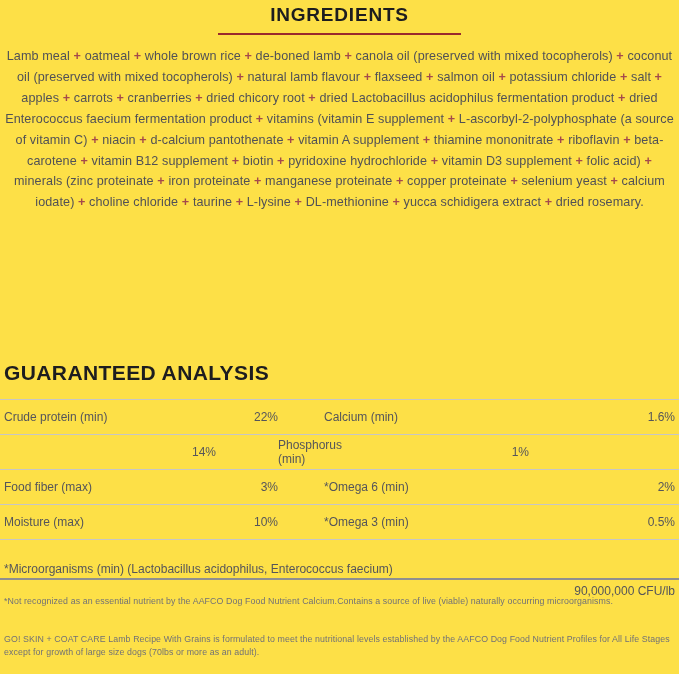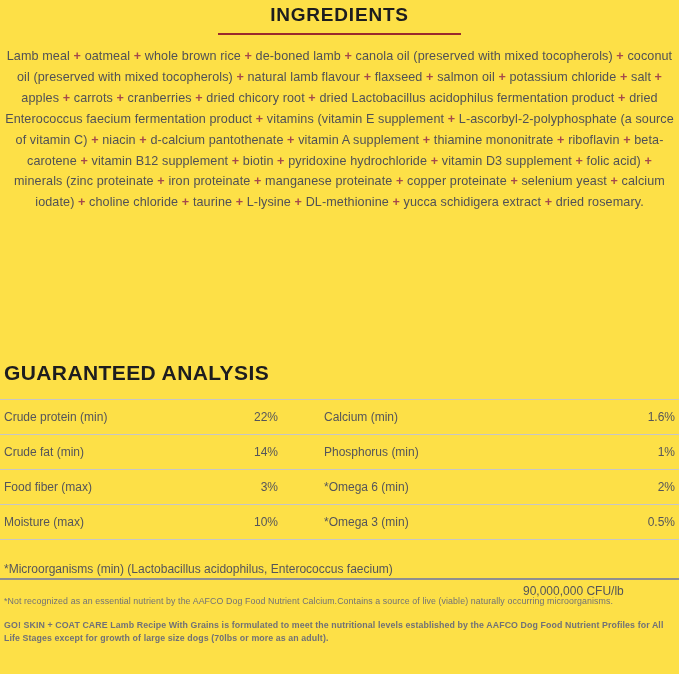--- a/index.html
+++ b/index.html
@@ -65,31 +65,31 @@
   .ga-row .label { text-align: left; }
   .ga-row .value { text-align: right; }
   .ga-row-full {
     display: grid;
     grid-template-columns: 1fr 152px;
     align-items: center;
     height: 40px;
     padding: 0 4px;
     border-bottom: 2px solid #8f8f8f;
   }
-  .ga-row-full .value { text-align: left; margin-top: 44px; }
+  .ga-row-full .value { text-align: right; margin-top: 44px; }
 
   
   .footnote {
     margin: 15px 4px 0 4px;
     font-size: 8.8px;
     line-height: 13.5px;
     letter-spacing: 0.1px;
     color: #717176;
   }
-  .footnote.aafco { margin-top: 10px; width: 668px; font-weight: bold; }
+  .footnote.aafco { margin-top: 24px; width: 668px; }
 </style>
 </head>
 <body>
 
 <div class="page">
 
   <h1 class="ingredients-title">INGREDIENTS</h1>
 
   <div class="accent-rule"></div>
 
@@ -99,21 +99,20 @@
 
   <div class="ga-table">
       <div class="ga-row">
         <div class="label">Crude protein (min)</div>
         <div class="value">22%</div>
         <div class="spacer"></div>
         <div class="label">Calcium (min)</div>
         <div class="value">1.6%</div>
       </div>
       <div class="ga-row">
-        <div class="label">Crude fat (min)</div>
         <div class="value">14%</div>
         <div class="spacer"></div>
         <div class="label">Phosphorus (min)</div>
         <div class="value">1%</div>
       </div>
       <div class="ga-row">
         <div class="label">Food fiber (max)</div>
         <div class="value">3%</div>
         <div class="spacer"></div>
         <div class="label">*Omega 6 (min)</div>

